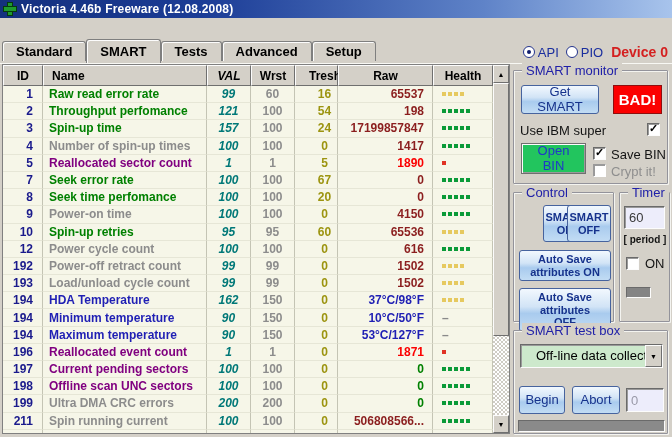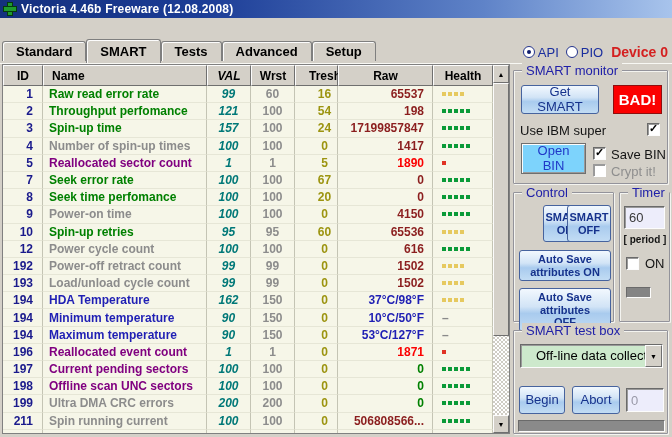--- a/index.html
+++ b/index.html
@@ -83,21 +83,21 @@
   .g-monitor{left:513px;top:70px;width:155px;height:114px;}
   .g-control{left:513px;top:192px;width:101px;height:130px;}
   .g-timer{left:619px;top:192px;width:51px;height:130px;}
   .g-test{left:513px;top:330px;width:155px;height:104px;}
 
   .blue-btn{position:absolute;background:linear-gradient(180deg,#F2F8FE 0%,#D2E4F6 42%,#A9CBEE 58%,#C2DCF4 100%);
     border:1px solid #46639E;border-radius:3px;color:#16328C;text-align:center;
     display:flex;align-items:center;justify-content:center;line-height:1.15;padding:8px;cursor:default;}
   .bad-btn{position:absolute;background:#FB0000;border:1px solid #8E0E0E;color:#fff;
     font-weight:bold;font-size:15px;display:flex;align-items:center;justify-content:center;}
-  .gray-btn{position:absolute;background:#7dd3fc;border:1px solid #6F6F6F;
+  .gray-btn{position:absolute;background:#22c55e;border:1px solid #6F6F6F;
     box-shadow:inset 1px 1px 0 #FCFCFC, inset -1px -1px 0 #9A9A9A;
     color:#2038C8;font-size:13px;line-height:1.15;display:flex;align-items:center;justify-content:center;text-align:center;}
   .cb{position:absolute;width:13px;height:13px;background:#fff;
     border:1px solid;border-color:#6A6A6A #FCFCFC #FCFCFC #6A6A6A;box-shadow:inset 1px 1px 0 #9a9a9a;}
   .cb.checked::after{content:"✓";position:absolute;left:1px;top:-2px;font-size:11px;font-weight:bold;color:#000;}
   .cb.disabled{border-color:#9a9a9a #fff #fff #9a9a9a;}
   .plabel{position:absolute;font-size:13px;color:#141414;white-space:nowrap;}
   .plabel.dim{color:#8E8E8E;}
   .sunken{background:#EDEDFB;border:1px solid;border-color:#6A6A6A #FCFCFC #FCFCFC #6A6A6A;
     box-shadow:inset 1px 1px 0 #9a9a9a;}

